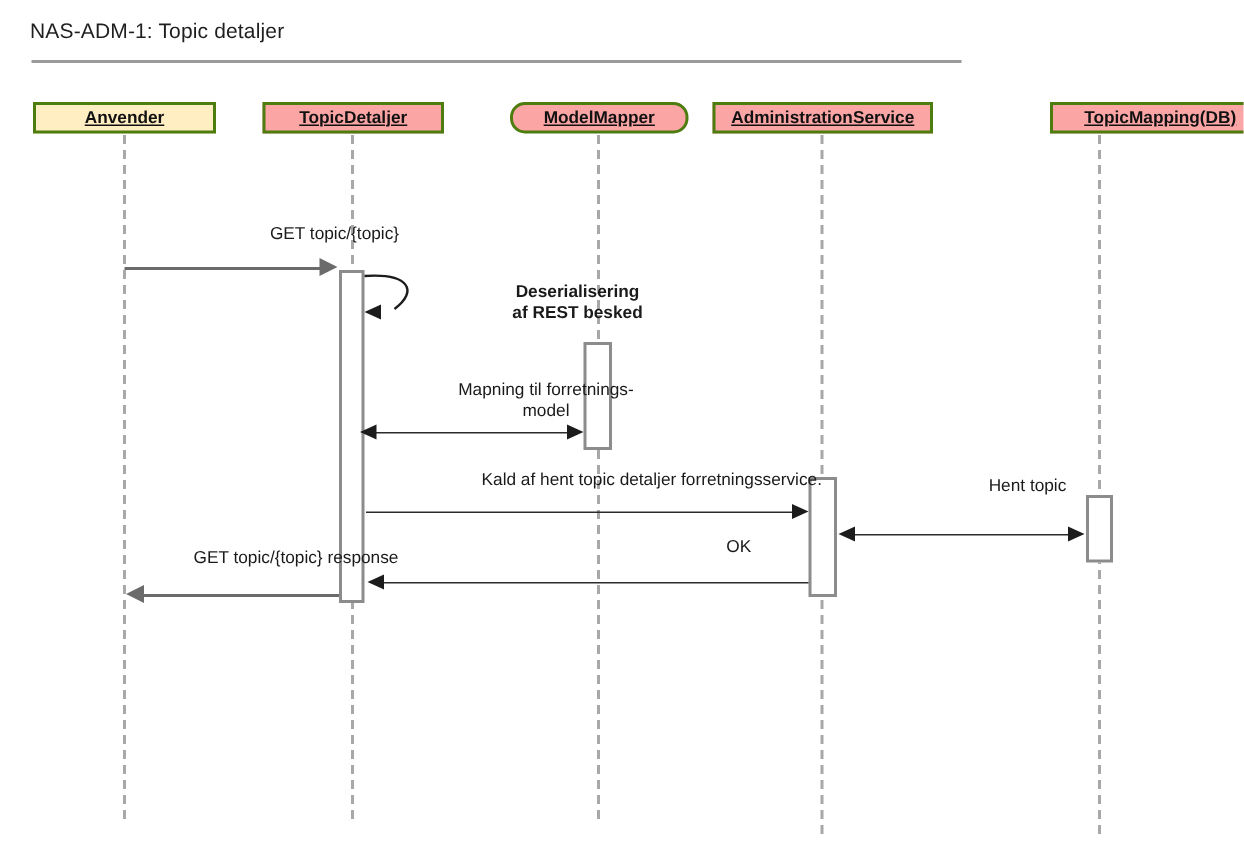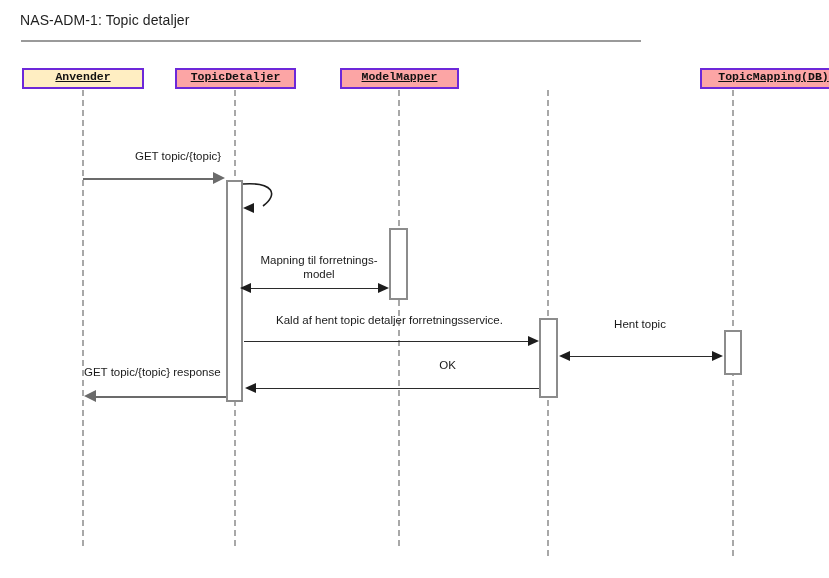--- a/index.html
+++ b/index.html
@@ -33,30 +33,29 @@
     left: 21px;
     top: 40px;
     width: 620px;
     height: 2px;
     background: #9a9a9a;
   }
   .participant {
     position: absolute;
     height: 21px;
     box-sizing: border-box;
-    border: 2px solid #6d28d9;
+    border: 2px solid #4d7c0f;
     display: flex;
-    align-items: flex-start;
+    align-items: center;
     justify-content: center;
     font-size: 11.5px;
     font-weight: bold;
     text-decoration: underline;
     color: #111111;
     white-space: nowrap;
-    font-family: Liberation Mono, monospace;
   }
   .participant.actor-fill { background: #ffeec2; }
   .participant.obj-fill   { background: #fca5a5; }
 
   .lifeline {
     position: absolute;
     width: 0;
     border-left: 2px dashed #a8a8a8;
   }
   .activation {
@@ -97,42 +96,46 @@
     border-bottom: 5px solid transparent;
     border-right: 11px solid #1c1c1c;
   }
 
   .msg-label {
     position: absolute;
     font-size: 11.5px;
     color: #1a1a1a;
     white-space: nowrap;
     text-align: center;
+    margin-left: 45px;
   }
   .msg-label.two-line { white-space: normal; line-height: 14px; }
   .msg-label.bold { font-weight: bold; }
 
   .selfcall-svg { position: absolute; }
 </style>
 </head>
 <body>
 
 <div id="canvas">
 
   <div class="diagram-title">NAS-ADM-1: Topic detaljer</div>
   <div class="title-rule"></div>
 
   <div class="participant actor-fill" style="left:22px; top:68px; width:122px;">
     <span>Anvender</span>
   </div>
   <div class="participant obj-fill" style="left:175px; top:68px; width:121px;">
     <span>TopicDetaljer</span>
   </div>
-  <div class="participant obj-fill" style="left:340px; top:68px; width:119px;">
+  <div class="participant obj-fill" style="left:340px; top:68px; width:119px;border-radius:10px;">
     <span>ModelMapper</span>
+  </div>
+  <div class="participant obj-fill" style="left:475px; top:68px; width:147px;">
+    <span>AdministrationService</span>
   </div>
   <div class="participant obj-fill" style="left:700px; top:68px; width:147px;">
     <span>TopicMapping(DB)</span>
   </div>
 
   <div class="lifeline" style="left:82px;  top:90px; height:456px;"></div>
   <div class="lifeline" style="left:234px; top:90px; height:456px;"></div>
   <div class="lifeline" style="left:398px; top:90px; height:456px;"></div>
   <div class="lifeline" style="left:547px; top:90px; height:466px;"></div>
   <div class="lifeline" style="left:732px; top:90px; height:466px;"></div>
@@ -143,20 +146,24 @@
   <div class="activation" style="left:724px; top:330px; width:18px; height:45px;"></div>
 
   <div class="msg-label" style="left:83px; top:150px; width:190px; text-align:center;">GET topic/{topic}</div>
   <div class="msg-line gray" style="left:83px; top:178px; width:132px;"></div>
   <div class="arrowhead right-gray" style="left:213px; top:172px;"></div>
 
   <svg class="selfcall-svg" style="left:239px; top:180px;" width="48" height="40" viewBox="0 0 48 40">
     <path d="M 4 4 C 34 2, 40 14, 24 26" fill="none" stroke="#1c1c1c" stroke-width="1.6"></path>
   </svg>
   <div class="arrowhead left-black" style="left:243px; top:203px;"></div>
+  <div class="msg-label two-line bold" style="left:286px; top:188px; width:108px;">
+    <span>Deserialisering</span><br>
+    <span>af REST besked</span>
+  </div>
 
   <div class="msg-label two-line" style="left:246px; top:253px; width:146px;">
     <span>Mapning til forretnings-</span><br>
     <span>model</span>
   </div>
   <div class="msg-line black" style="left:248px; top:288px; width:135px;"></div>
   <div class="arrowhead left-black" style="left:240px; top:283px;"></div>
   <div class="arrowhead right-black" style="left:378px; top:283px;"></div>
 
   <div class="msg-label" style="left:244px; top:314px; width:291px; text-align:center;">Kald af hent topic detaljer forretningsservice.</div>

